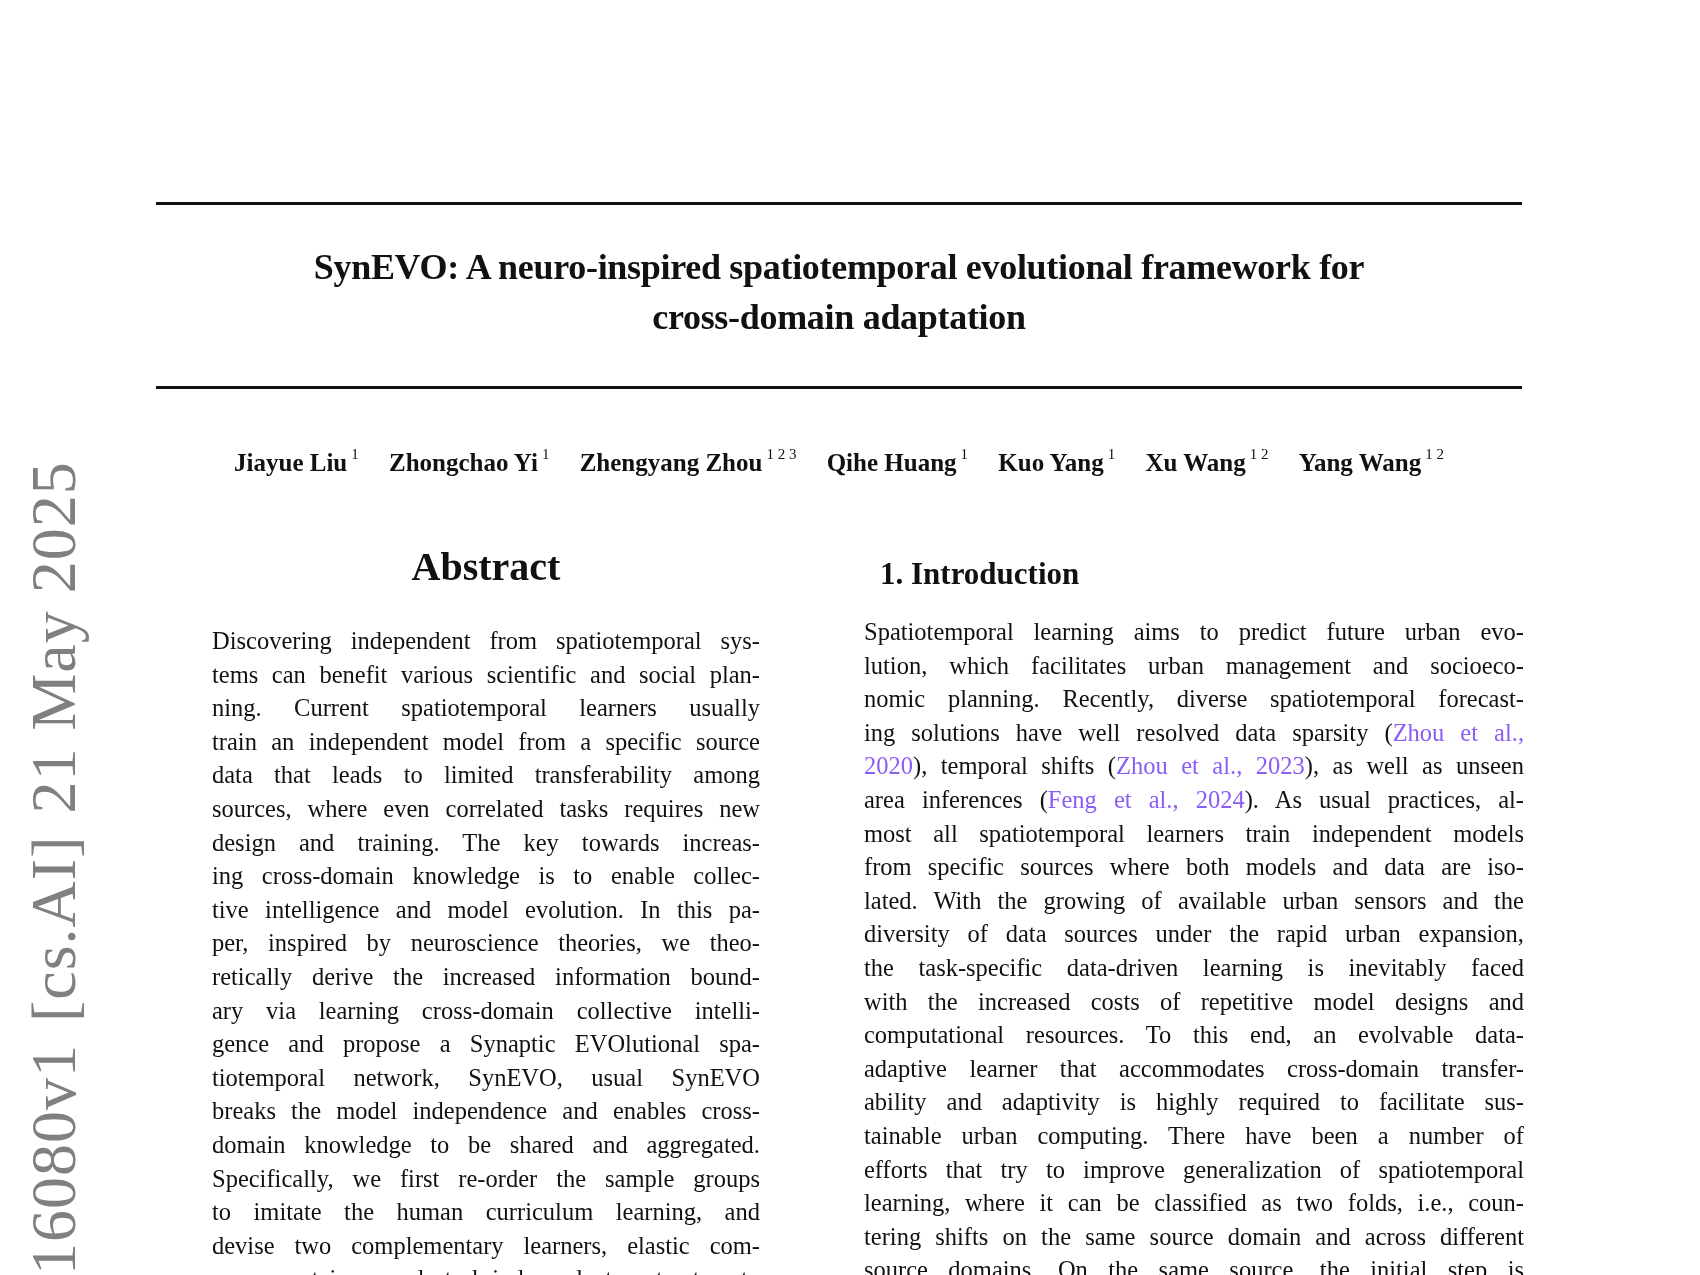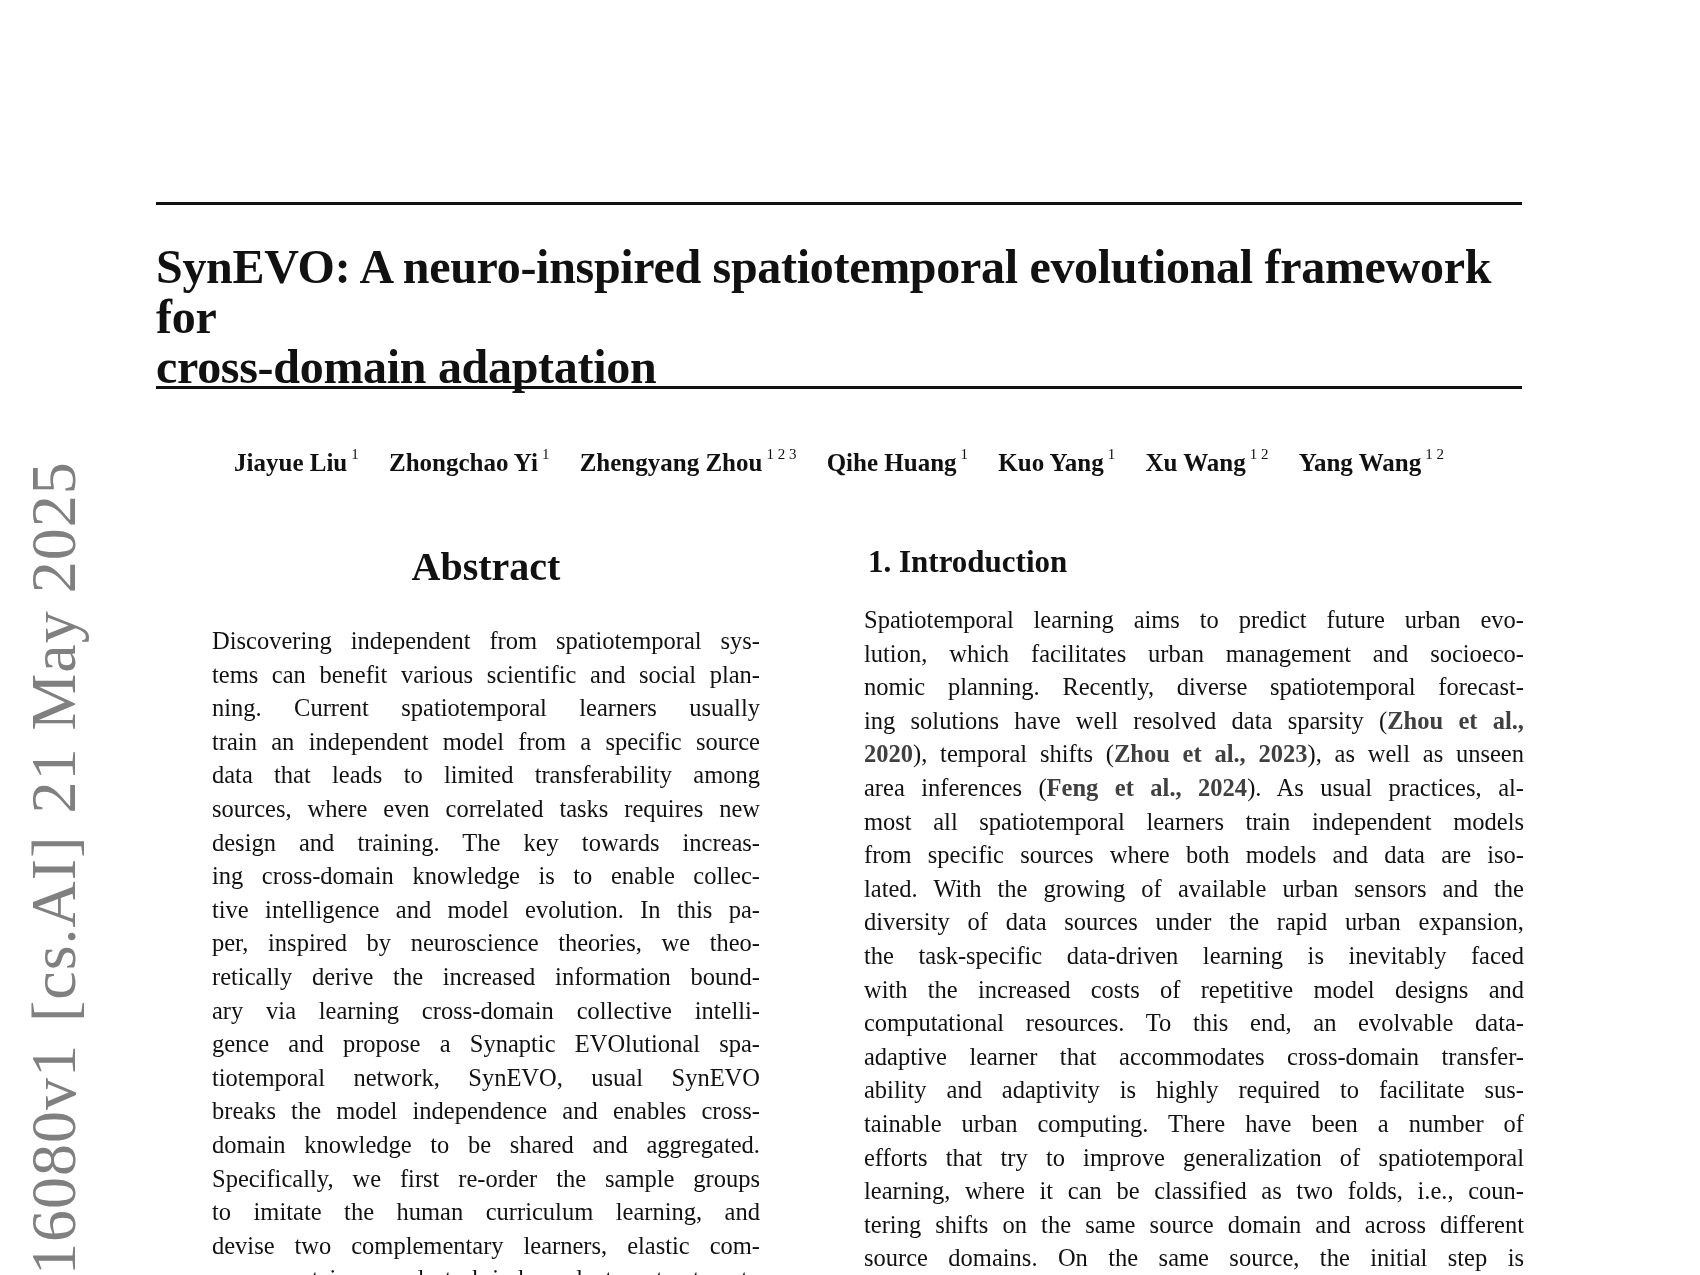--- a/index.html
+++ b/index.html
@@ -5,46 +5,46 @@
   html, body { margin: 0; padding: 0; background: #ffffff; }
   body {
     width: 1700px; height: 1275px; overflow: hidden; position: relative;
     font-family: "Liberation Serif", "DejaVu Serif", serif; color: #111111;
   }
   .rule { position: absolute; left: 156px; width: 1366px; height: 3px; background: #111; }
   .rule.top { top: 202px; }
   .rule.bottom { top: 386px; }
   .title {
     position: absolute; left: 156px; width: 1366px; top: 242px;
-    text-align: left; font-weight: bold; font-size: 48px; line-height: 50px;
+    text-align: center; font-weight: bold; font-size: 36px; line-height: 50px;
     letter-spacing: -0.3px;
   }
   .authors {
     position: absolute; left: 156px; width: 1366px; top: 446px;
     text-align: center; font-weight: bold; font-size: 25px; line-height: 34px;
     white-space: nowrap;
   }
   .author { margin: 0 12px; }
   .author sup { font-weight: normal; font-size: 15px; position: relative; top: -3px; margin-left: 4px; vertical-align: super; line-height: 0; }
   .col-left { position: absolute; left: 212px; width: 548px; top: 536px; }
   .col-right { position: absolute; left: 864px; width: 660px; top: 536px; }
   .abstract-heading {
     text-align: center; font-weight: bold; font-size: 40px; line-height: 44px; margin: 9px;
   }
   .intro-heading {
-    font-weight: bold; font-size: 31px; line-height: 44px; margin: 4px;
+    font-weight: bold; font-size: 31px; line-height: 44px; margin: 16px;
   }
   .abstract-body {
     margin-top: 35px; font-size: 24.5px; line-height: 33.6px; text-align: justify;
   }
   .intro-body {
     margin-top: 19px; font-size: 24.5px; line-height: 33.6px; text-align: justify;
   }
   .line { display: block; text-align: justify; text-align-last: justify; white-space: nowrap; height: 33.6px; }
-  .cite { color: #404040; text-decoration: none; cursor: pointer; font-weight: bold; }
+  .cite { color: #8b5cf6; text-decoration: none; cursor: pointer; }
   .sidebar {
     position: absolute; left: 14px; top: 1275px;
     transform-origin: 0 0; transform: rotate(-90deg);
     font-size: 64px; color: #808080; white-space: nowrap; line-height: 80px;
     letter-spacing: 1px;
   }
   .sidebar span { margin-right: 22px; }
 </style>
 </head>
 <body>

